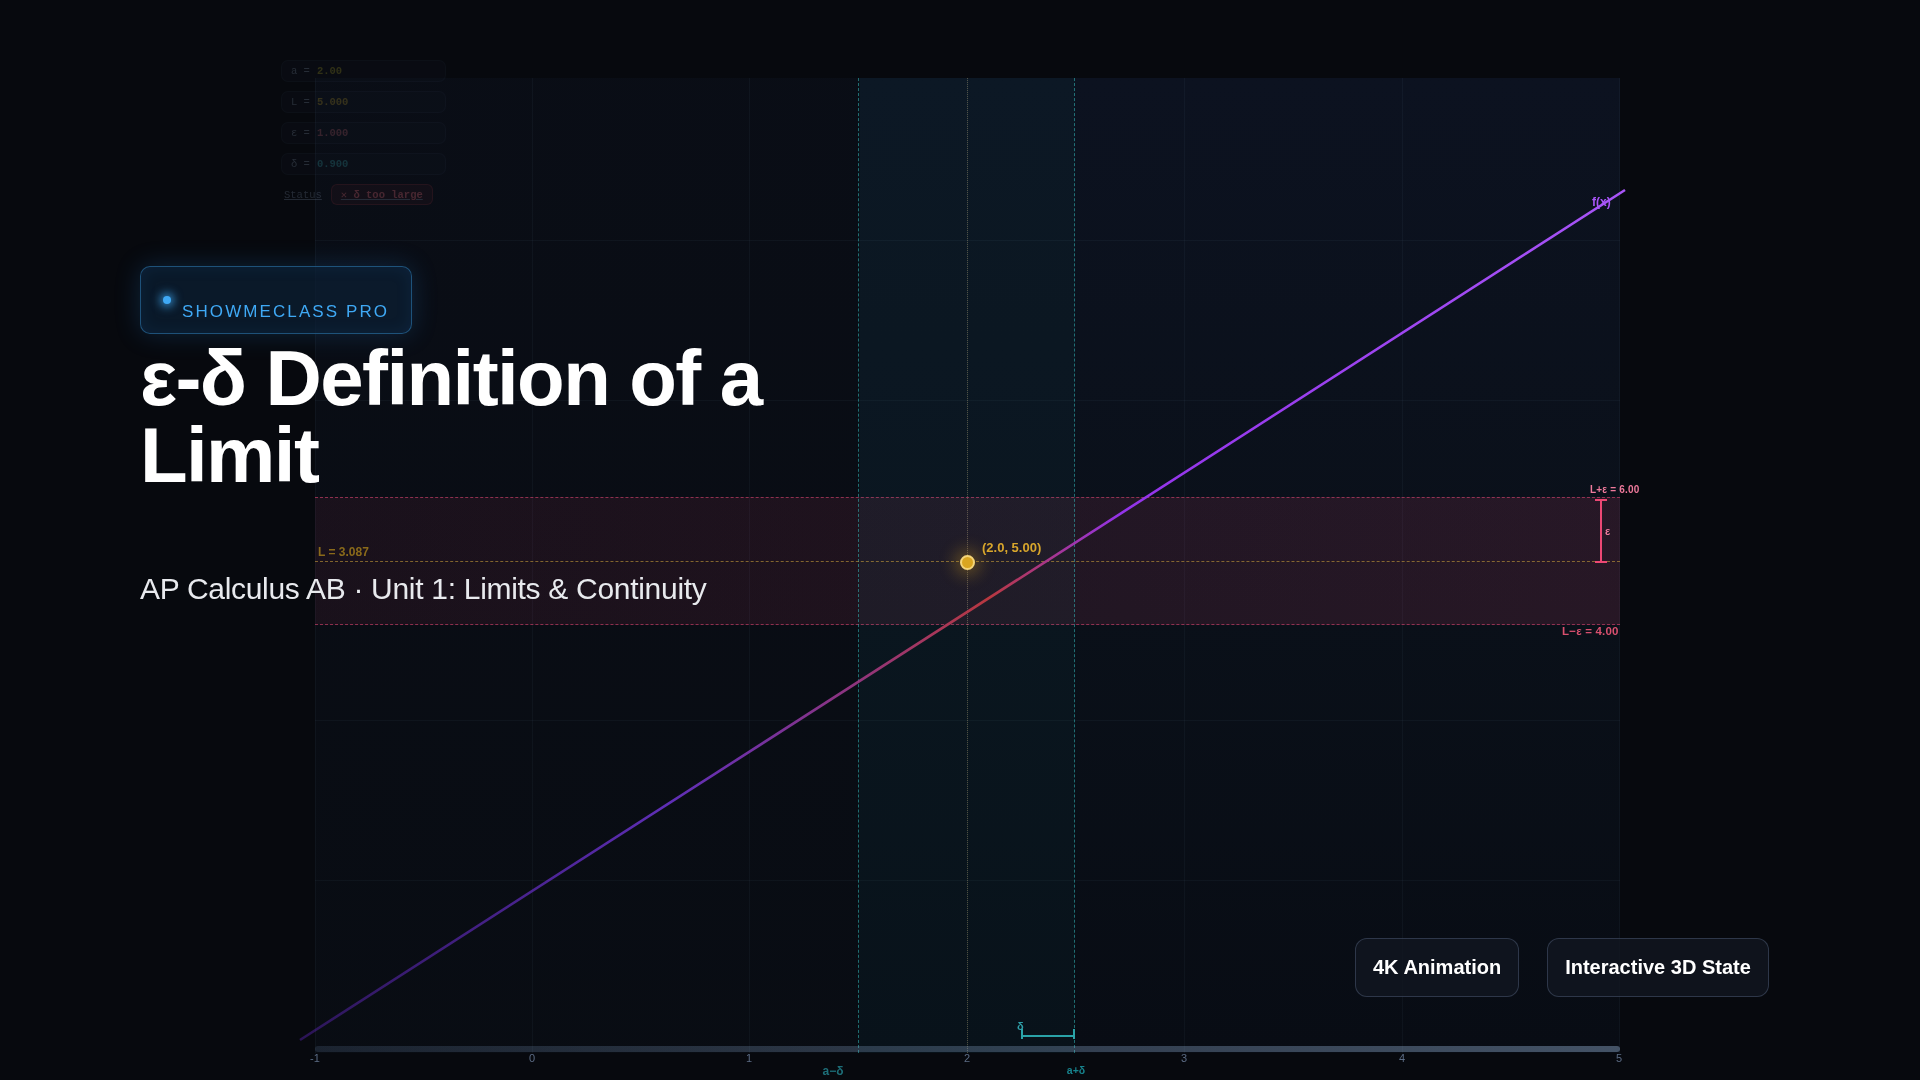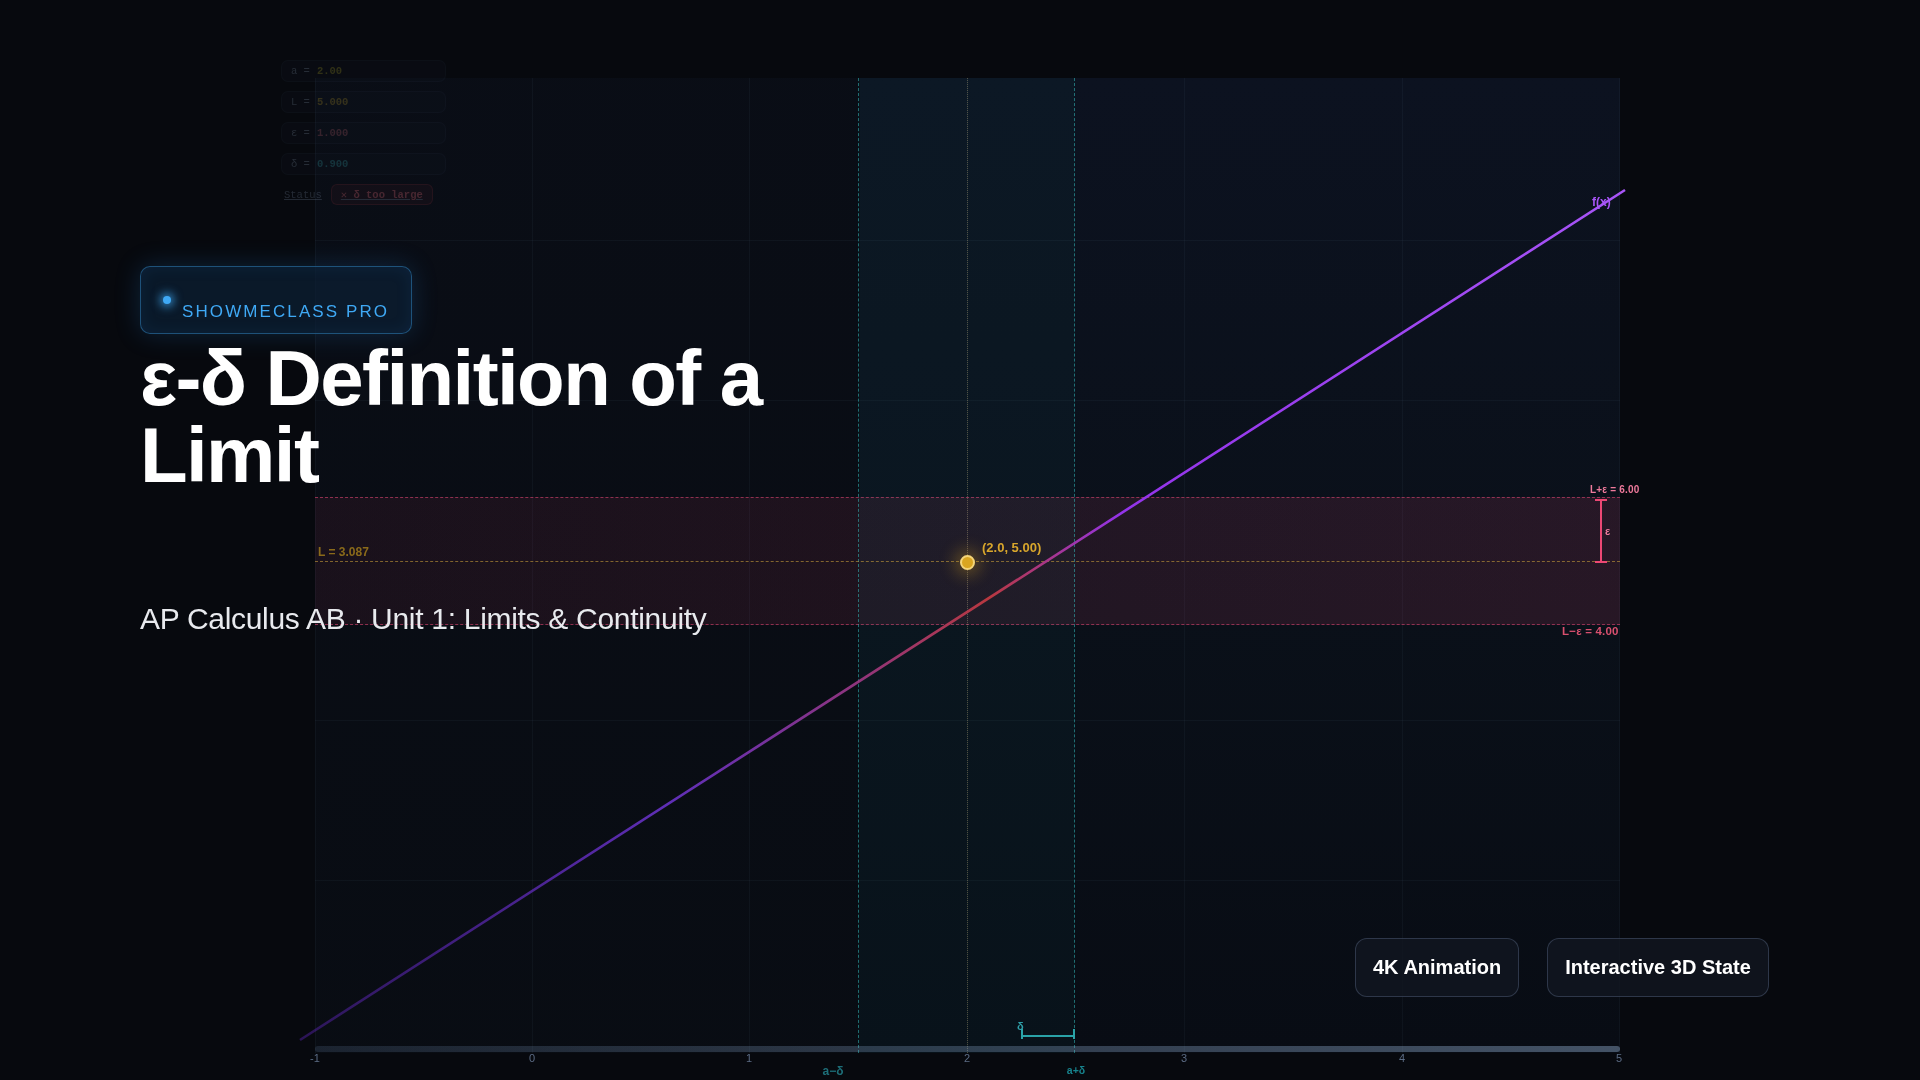--- a/index.html
+++ b/index.html
@@ -181,21 +181,21 @@
     font-size:17px; font-weight:normal; letter-spacing:2.1px; color:#3fa9f5;margin-top:24px;
   }
 
   #title{
     position:absolute; left:140px; top:340px; width:790px;
     font-size:78px; line-height:.99; font-weight:bold; letter-spacing:-1.6px;
     color:#ffffff;
   }
 
   #subtitle{
-    position:absolute; left:140px; top:602px;
+    position:absolute; left:140px; top:572px;
     font-size:30px; color:#e8eaee; font-weight:normal; letter-spacing:-.3px;
   }
 
   #objective-card{
     position:absolute; left:140px; top:686px; width:900px; height:122px;
     border:1px solid rgba(120,140,175,.17);
     border-radius:14px;
     background:linear-gradient(100deg, rgba(22,26,34,.95) 0%, rgba(20,24,32,.72) 55%, rgba(22,26,36,.30) 100%);
   }
   #objective-kicker{

